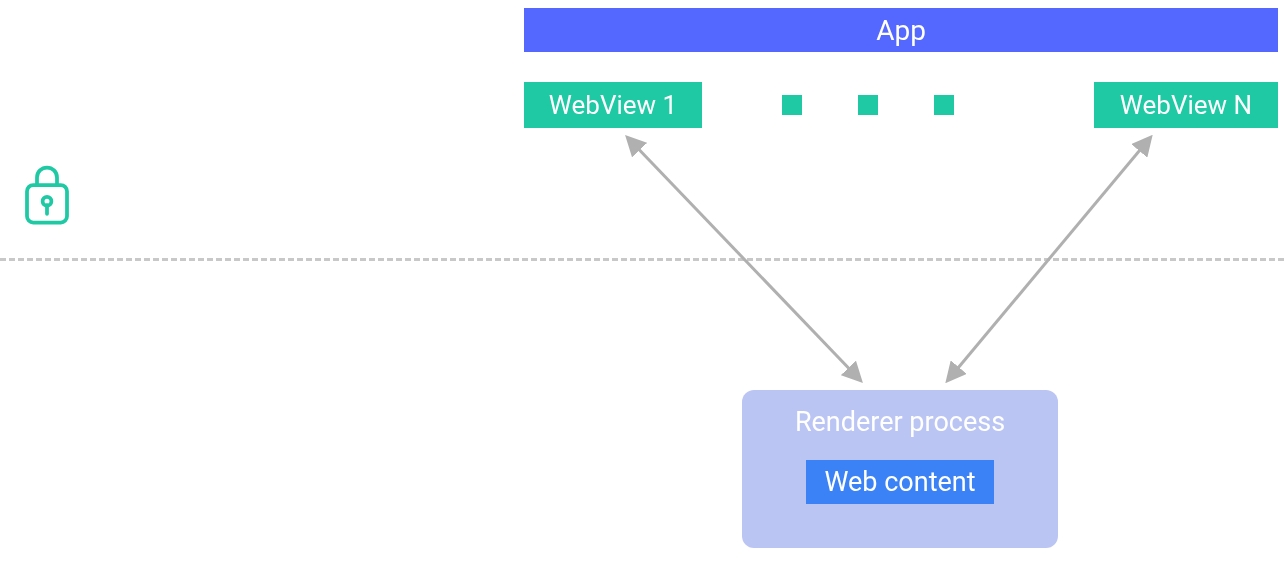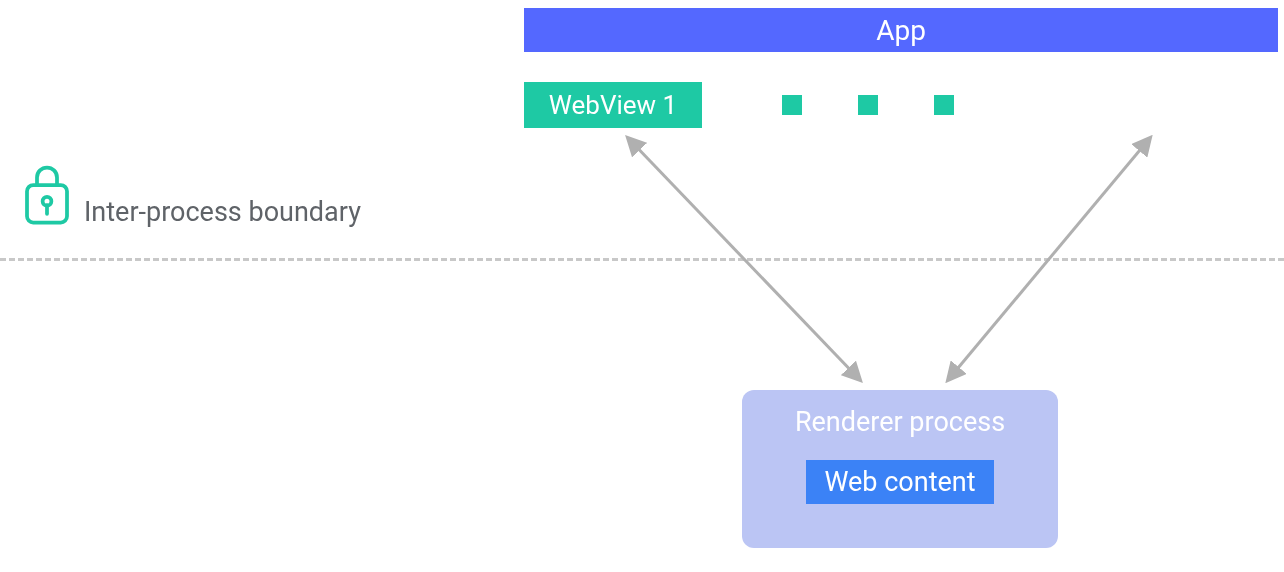--- a/index.html
+++ b/index.html
@@ -97,29 +97,31 @@
   </div>
 
   <div class="webview wv1">
     <span>WebView 1</span>
   </div>
 
   <div class="dot d1"></div>
   <div class="dot d2"></div>
   <div class="dot d3"></div>
 
+  <div class="webview wvn">
+    <span>WebView N</span>
+  </div>
 
   <svg class="lock-icon" viewBox="0 0 40 52">
     <path d="M12 18 v-6 a8 8 0 0 1 16 0 v6" fill="none" stroke="currentColor" stroke-width="3" stroke-linecap="round"></path>
     <rect x="4" y="18" width="32" height="30" rx="5" ry="5" fill="none" stroke="currentColor" stroke-width="3"></rect>
     <circle cx="20" cy="31" r="3.5" fill="none" stroke="currentColor" stroke-width="3"></circle>
     <line x1="20" y1="34" x2="20" y2="41" stroke="currentColor" stroke-width="3" stroke-linecap="round"></line>
   </svg>
 
-  <div class="boundary-label">Inter-process boundary</div>
 
   <div class="boundary-line"></div>
 
   <div class="renderer">
     <div class="renderer-title">Renderer process</div>
     <div class="webcontent">
       <span>Web content</span>
     </div>
   </div>
 

